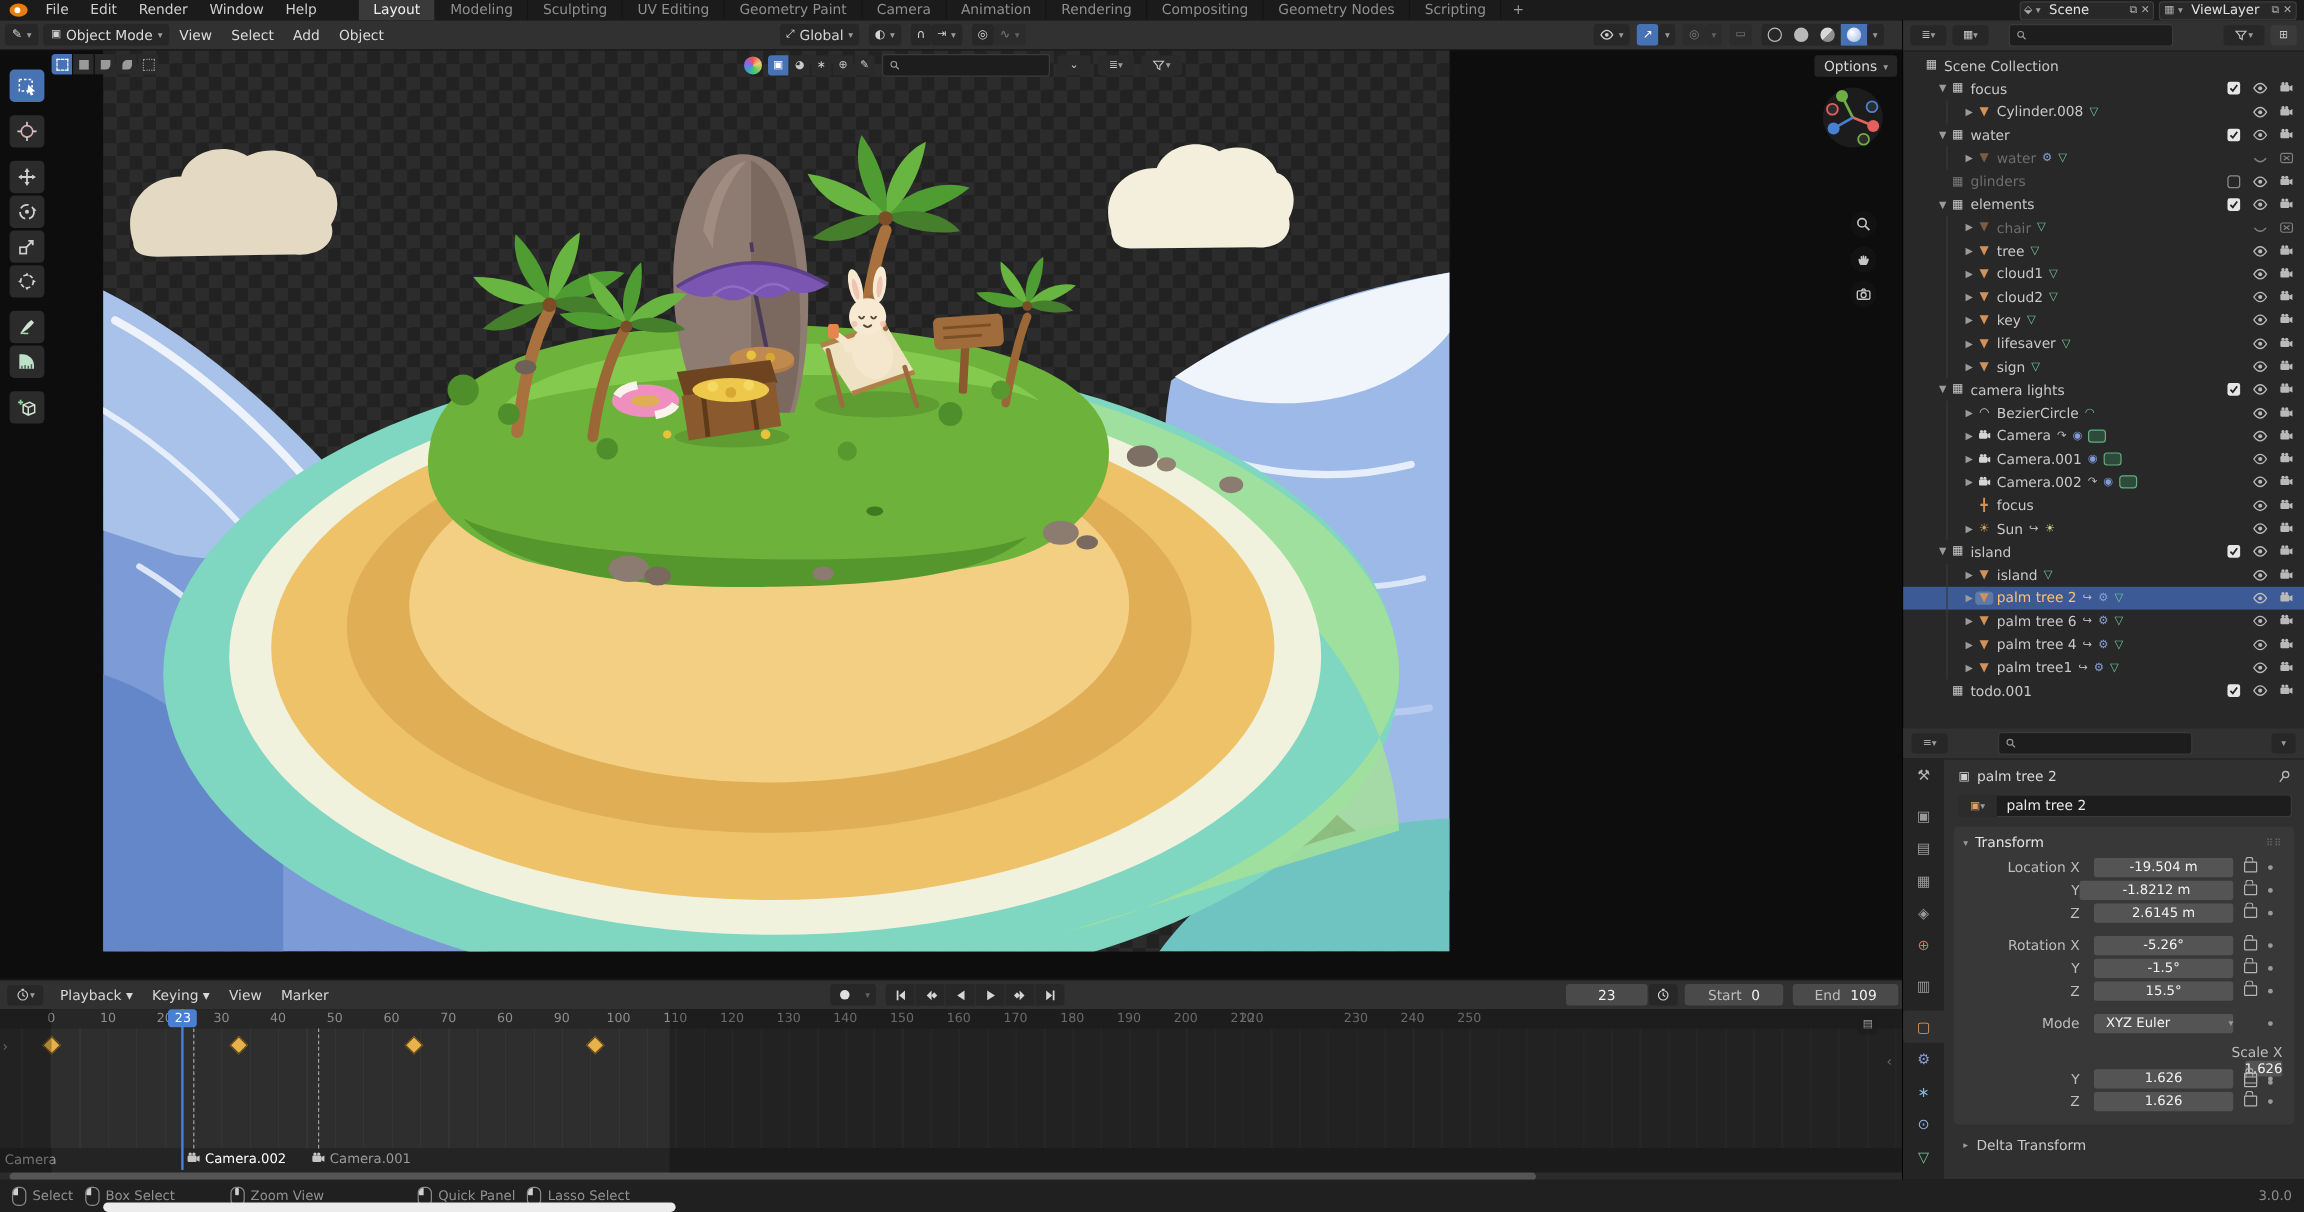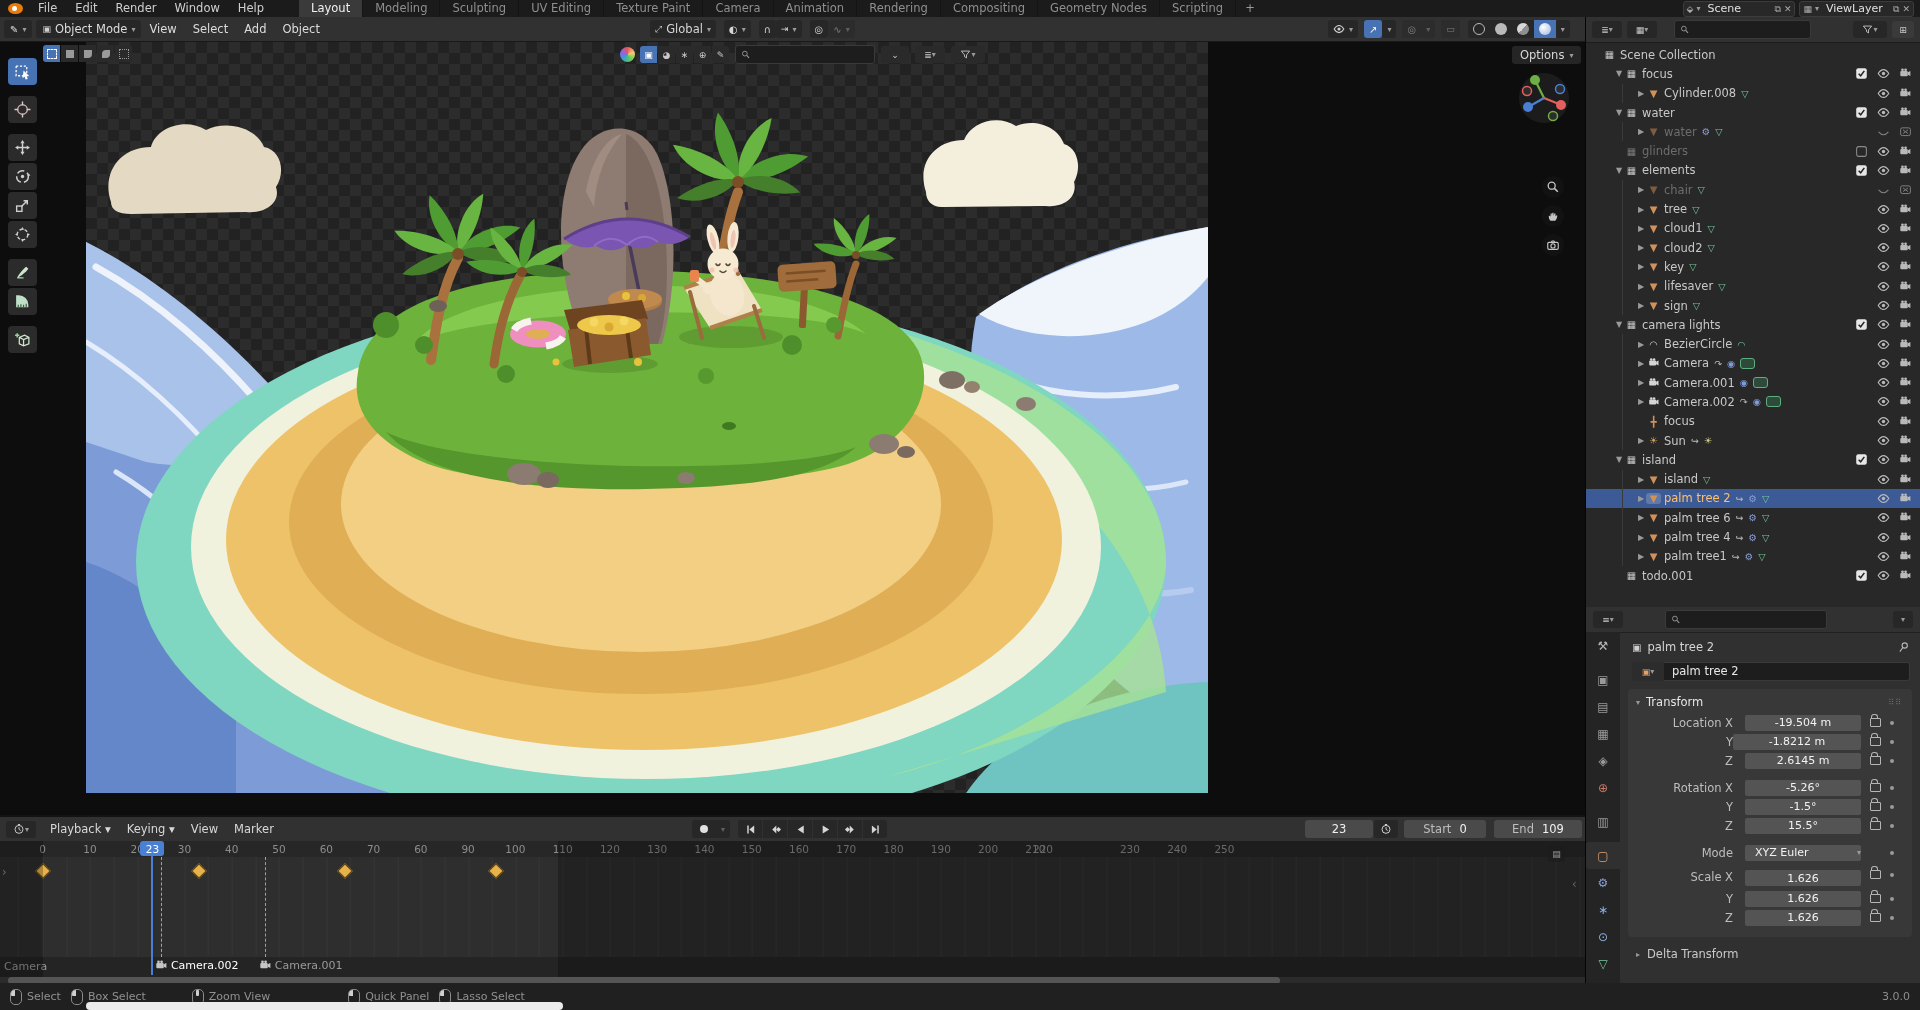--- a/index.html
+++ b/index.html
@@ -197,21 +197,21 @@
         <span class="menu-item">Edit</span>
         <span class="menu-item">Render</span>
         <span class="menu-item">Window</span>
         <span class="menu-item">Help</span>
       </div>
     <div class="tabs" id="workspace-tabs">
         <span class="tab active">Layout</span>
         <span class="tab">Modeling</span>
         <span class="tab">Sculpting</span>
         <span class="tab">UV Editing</span>
-        <span class="tab">Texture Paint</span>
+        <span class="tab">Geometry Paint</span>
         <span class="tab">Camera</span>
         <span class="tab">Animation</span>
         <span class="tab">Rendering</span>
         <span class="tab">Compositing</span>
         <span class="tab">Geometry Nodes</span>
         <span class="tab">Scripting</span>
       </div>
     <div class="tab-plus">+</div>
     <div class="topbar-right">
       <div class="id-selector">
@@ -1206,21 +1206,21 @@
             <div style="height: 8px;"></div>
             <div style="display: flex; align-items: center; height: 19px; padding-right: 10px;">
               <span class="tr-label" style="width: 105px; flex: 0 0 auto;">Mode</span>
               <div class="prop-field" style="flex: 1 1 0%; margin-left: 12px; justify-content: flex-start; padding-left: 10px;">XYZ Euler<span class="chev" style="margin-left: auto;">▾</span></div>
               <div style="display: flex; align-items: center; gap: 9px; margin-left: 9px; width: 32px;">
                 <span style="width: 11px;"></span>
                 <span class="dot"></span>
               </div>
             </div>
             <div style="height: 8px;"></div>
-            <div style="display: flex; align-items: flex-start; height: 19px; padding-right: 10px;">
+            <div style="display: flex; align-items: flex-end; height: 19px; padding-right: 10px; flex-direction: column;">
               <span class="tr-label" style="width: 105px; flex: 0 0 auto;">Scale X</span>
               <div class="prop-field" style="flex: 1 1 0%; margin-left: 12px;">1.626</div>
               <div style="display: flex; align-items: center; gap: 9px; margin-left: 9px; width: 32px;">
                 <span class="lock"></span>
                 <span class="dot"></span>
               </div>
             </div>
             <div style="display: flex; align-items: center; height: 19px; padding-right: 10px;">
               <span class="tr-label" style="width: 105px; flex: 0 0 auto;">Y</span>
               <div class="prop-field" style="flex: 1 1 0%; margin-left: 12px;">1.626</div>

